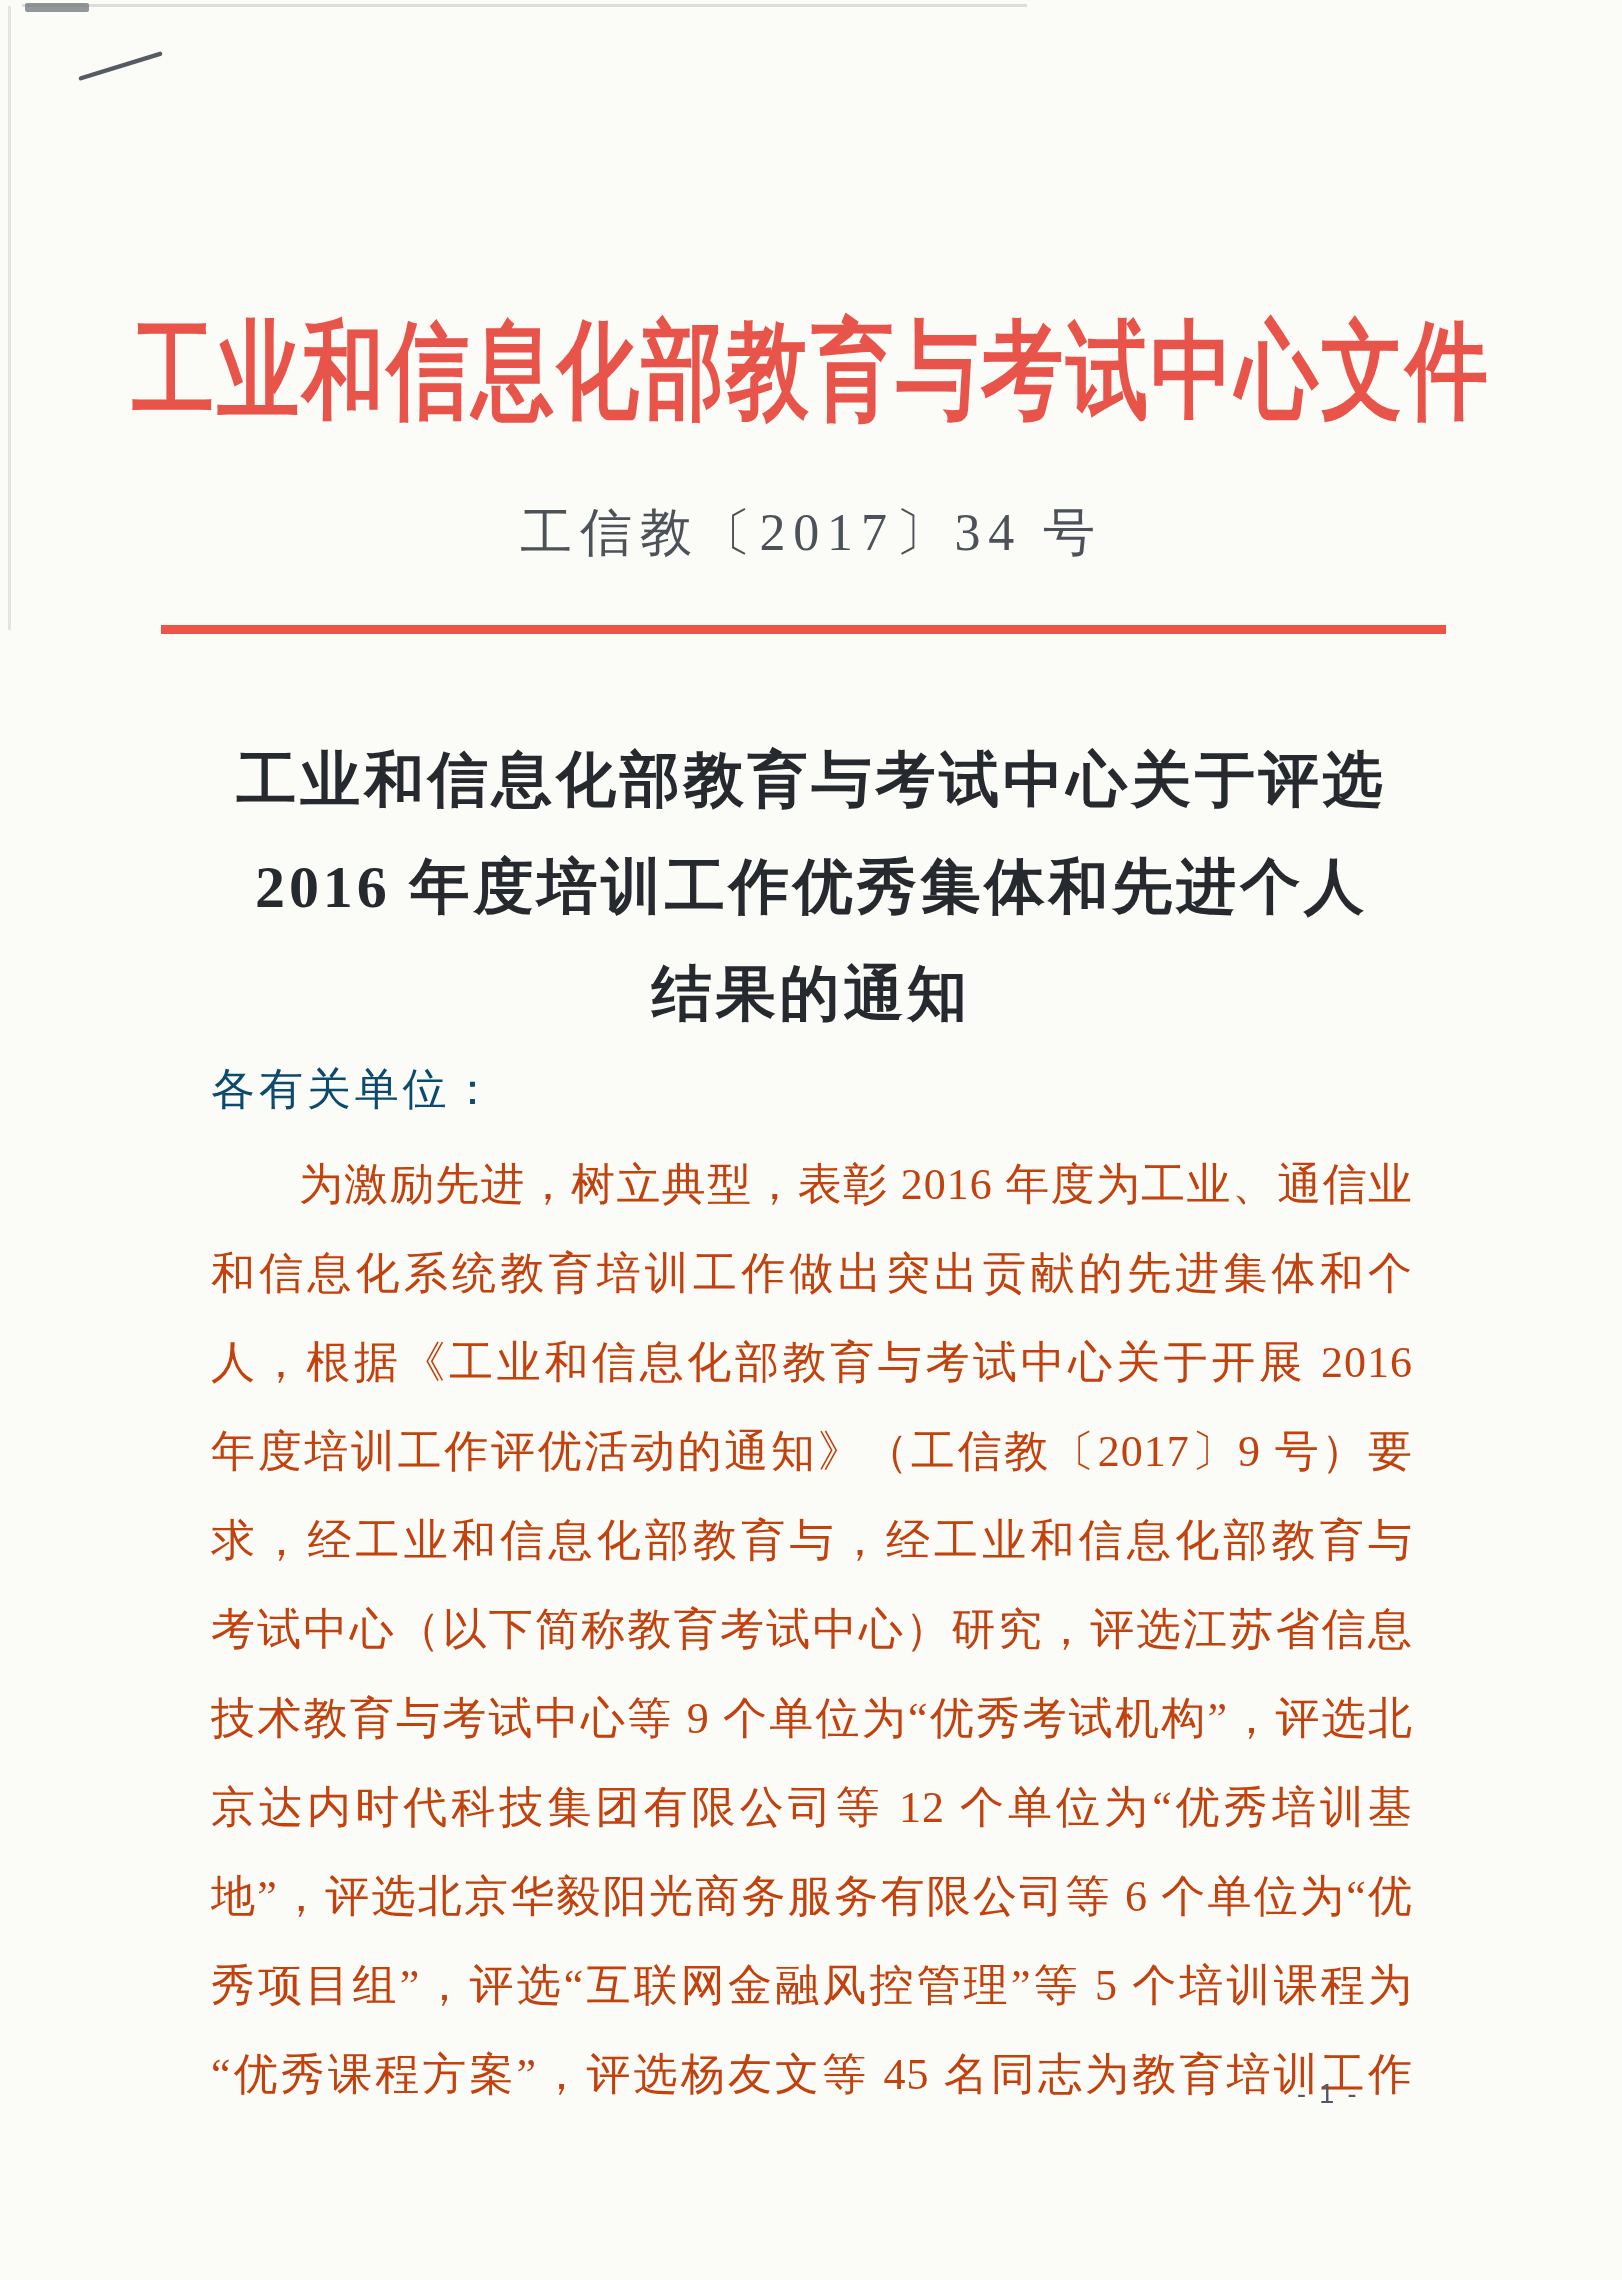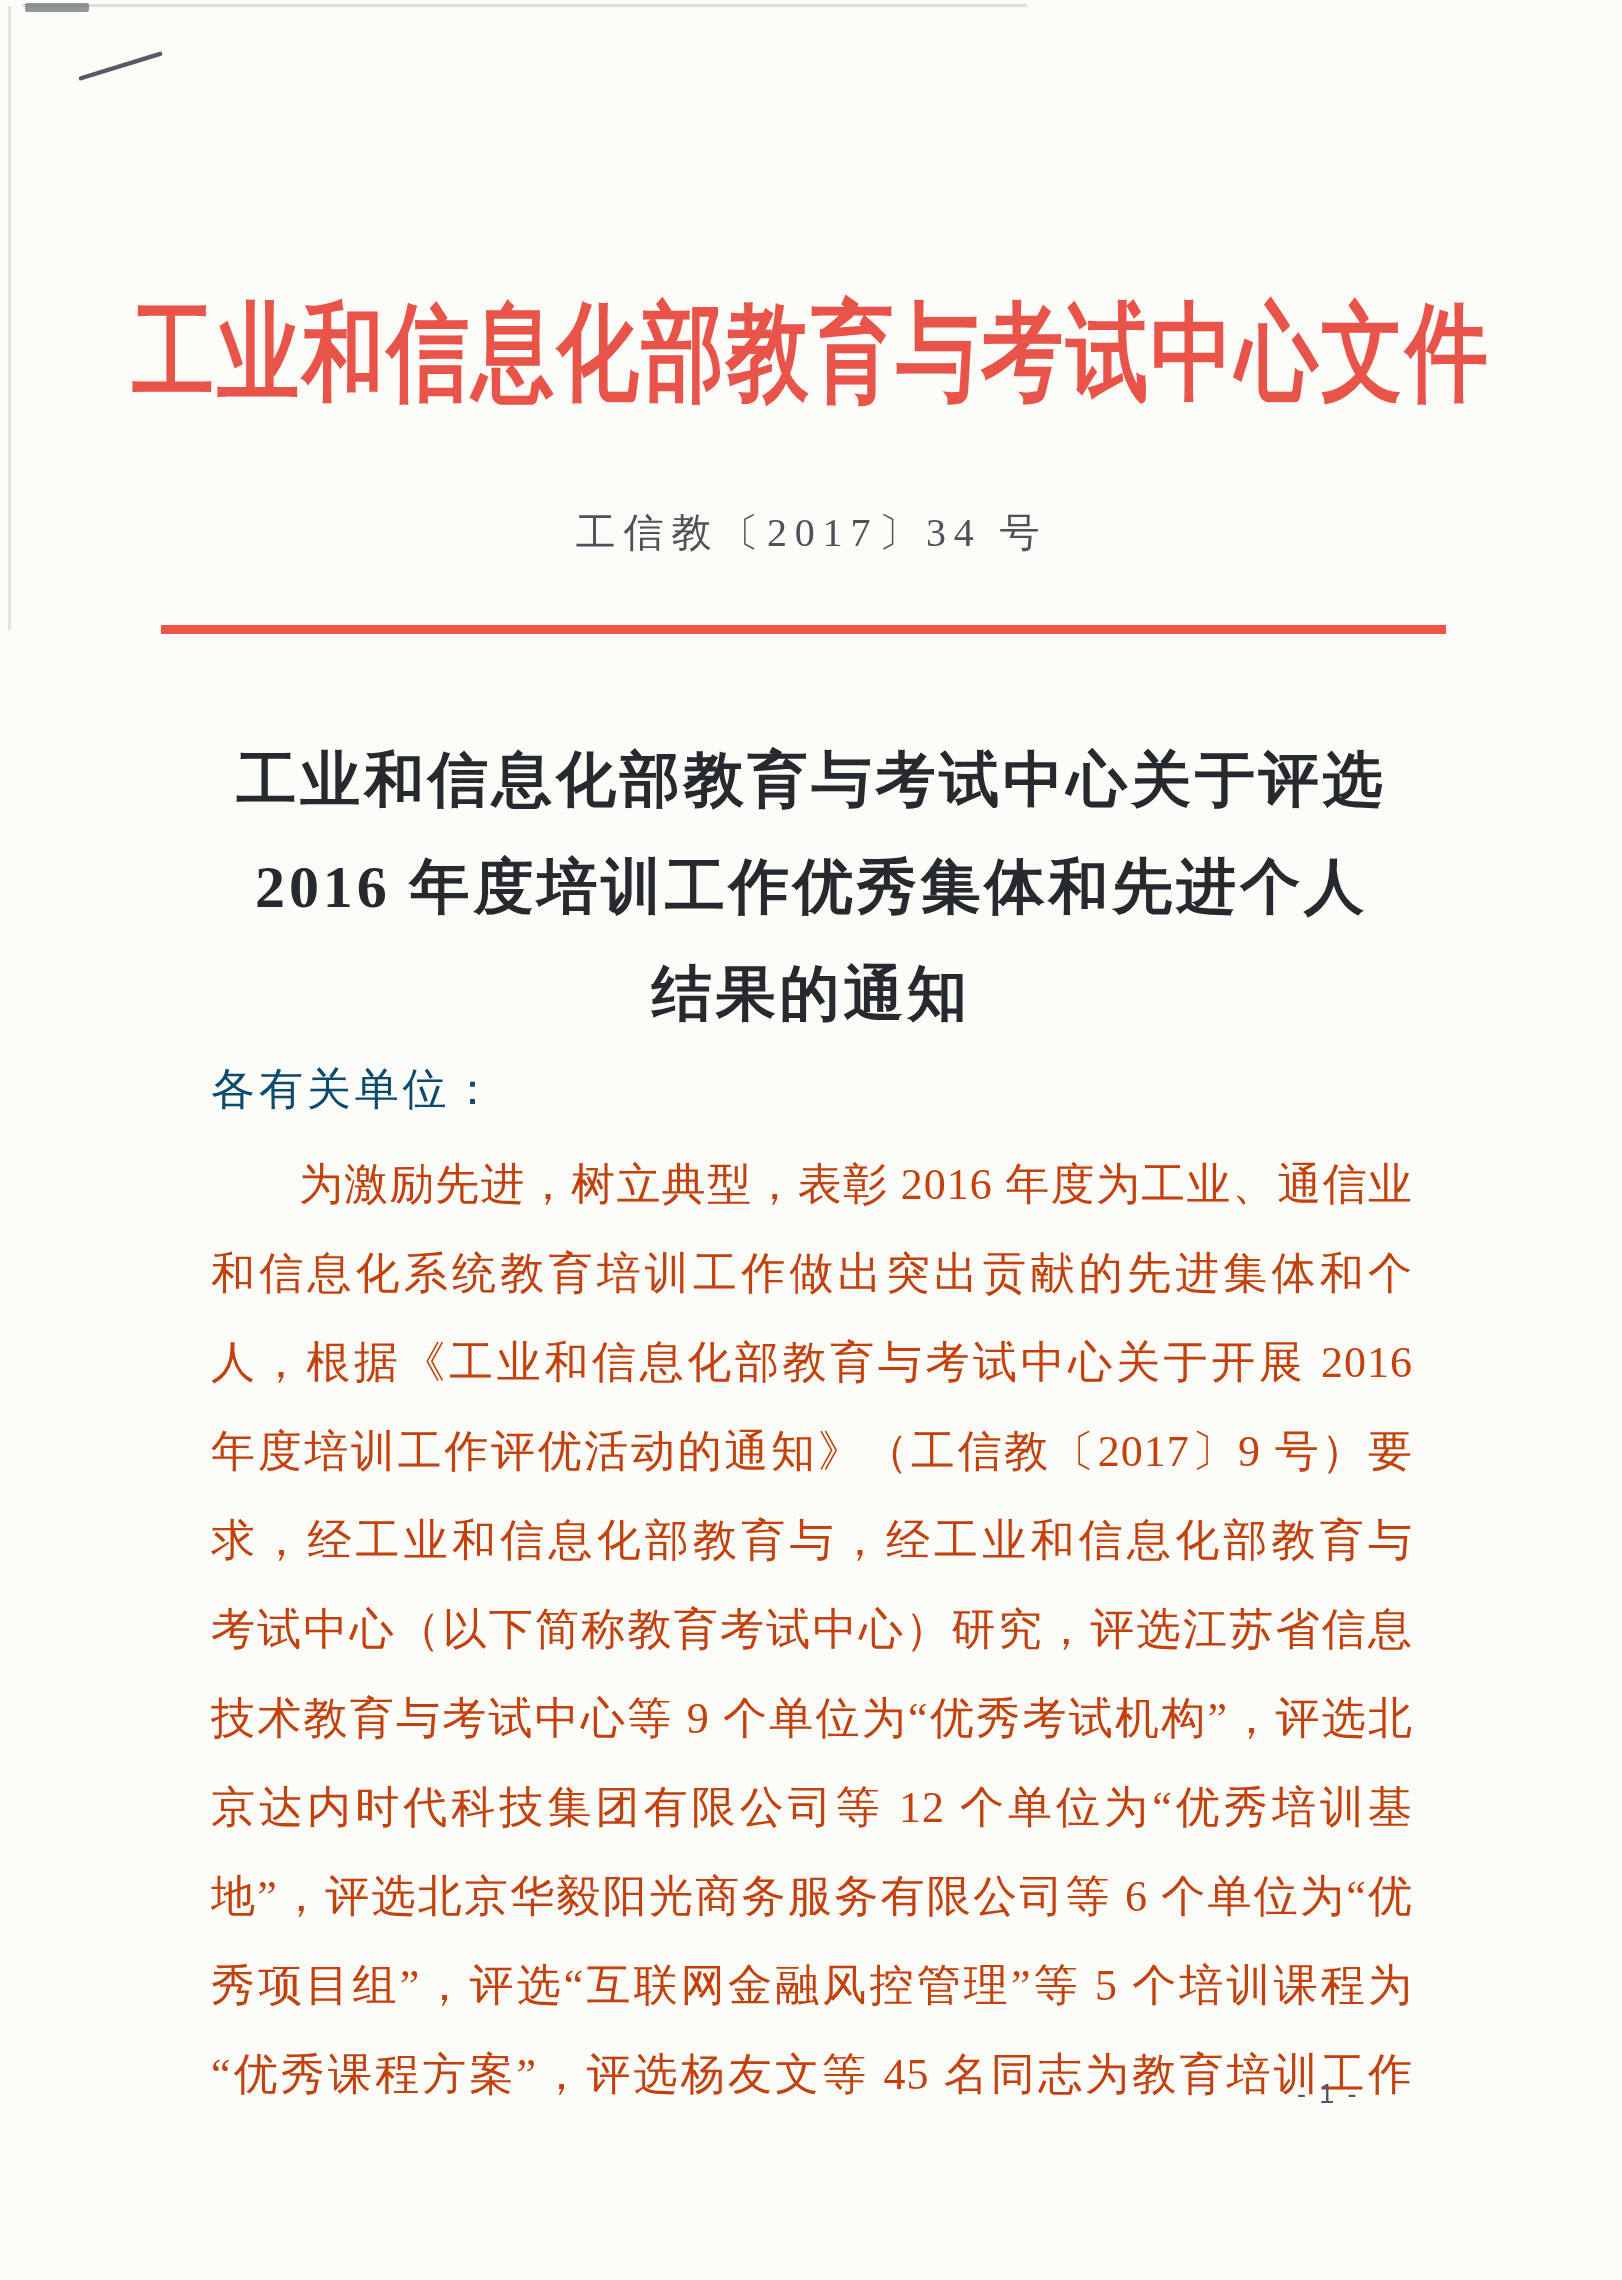--- a/index.html
+++ b/index.html
@@ -42,38 +42,38 @@
   .pen-mark {
     position: absolute;
     left: 76px; top: 45px;
   }
   .agency-title-wrap {
     position: absolute;
     left: 0; top: 281px;
     width: 100%;
     height: 146px;
     display: flex;
-    align-items: center;
+    align-items: flex-end;
     justify-content: center;
   }
   .agency-title {
     font-size: 82px;
     font-weight: 700;
     letter-spacing: 2.9px;
     color: #e8544a;
     white-space: nowrap;
     transform: scaleY(1.3);
     transform-origin: center;
   }
   .doc-number {
     position: absolute;
     left: 0; top: 503px;
     width: 100%;
     text-align: center;
-    font-size: 40px;
+    font-size: 52px;
     letter-spacing: 7.8px;
     color: #4d5258;
     line-height: 60px;
   }
   .red-divider {
     position: absolute;
     left: 161px; top: 625px;
     width: 1285px; height: 8.8px;
     background: #ee5347;
   }

